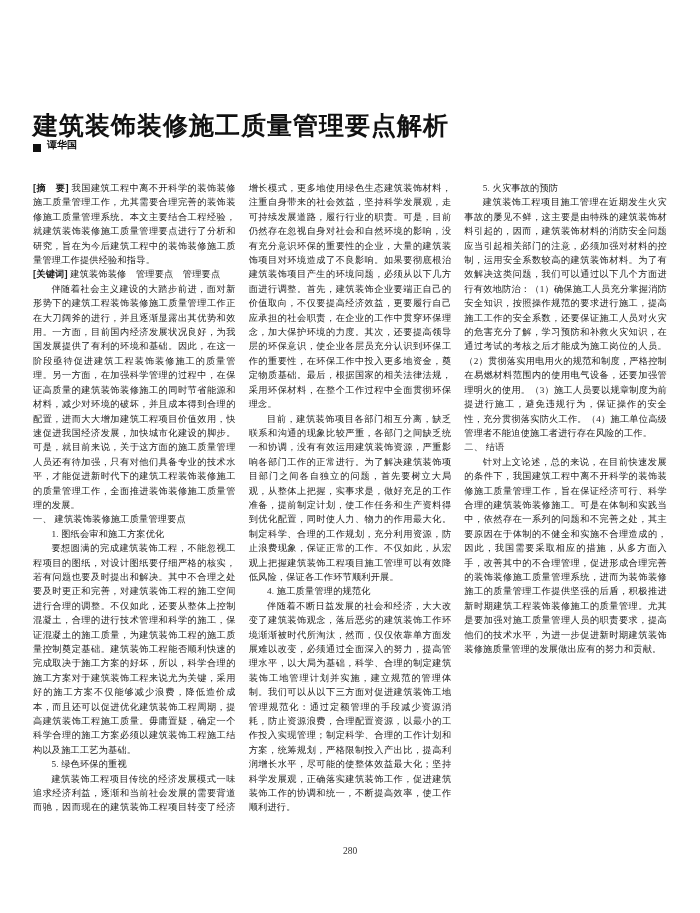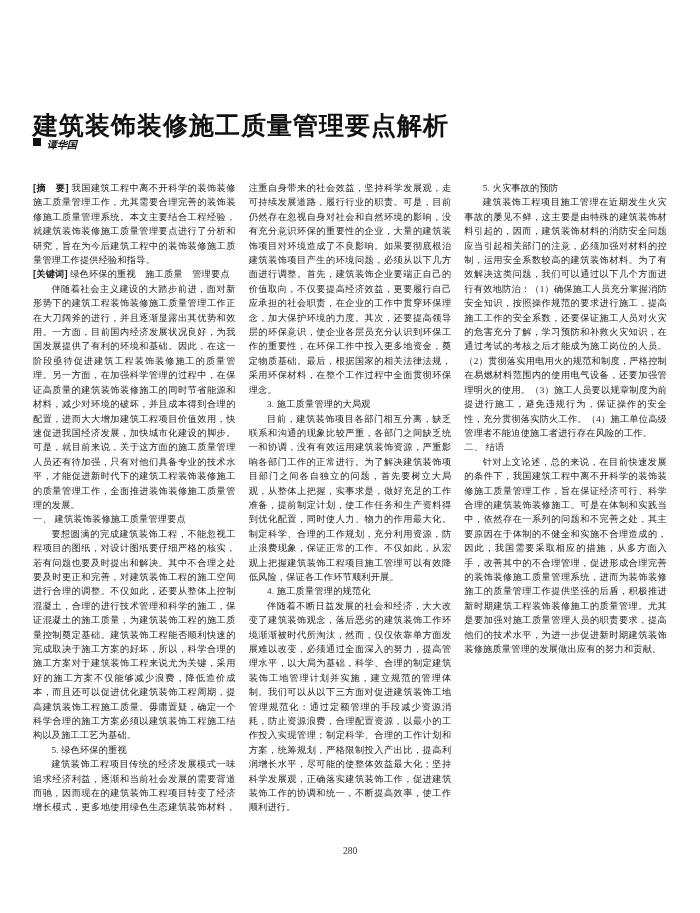--- a/index.html
+++ b/index.html
@@ -14,21 +14,21 @@
   .title {
     position:absolute; left:33px; top:92px; width:620px;
     font-family:"Liberation Sans", sans-serif;
     font-size:25px; font-weight:700; letter-spacing:1px;
     color:#111;
   }
   .byline {
     position:absolute; left:33px; top:138px;
     font-family:"Liberation Sans", sans-serif;
     font-size:10px; font-weight:700; color:#111;
-    display:flex; align-items:flex-start; gap:6px;font-style:italic;
+    display:flex; align-items:flex-end; gap:6px;
   }
   .byline .sq {
     display:inline-block; width:8px; height:8px; background:#111;
   }
   .columns {
     position:absolute; left:33px; top:181px;
     width:634px; height:640px;
     column-count:3; column-gap:13px; column-fill:auto;
     overflow:hidden;
     font-size:9.2px; line-height:14.4px; letter-spacing:0.2px;
@@ -67,33 +67,33 @@
 
   <div class="columns">
 
     <p class="abstract">
       <span class="lbl">[摘　要]</span>
       <span>我国建筑工程中离不开科学的装饰装修施工质量管理工作，尤其需要合理完善的装饰装修施工质量管理系统。本文主要结合工程经验，就建筑装饰装修施工质量管理要点进行了分析和研究，旨在为今后建筑工程中的装饰装修施工质量管理工作提供经验和指导。</span>
     </p>
 
     <p class="keywords">
       <span class="lbl">[关键词]</span>
-      <span>绿色环保的重视　施工质量　管理要点</span>
+      <span>建筑装饰装修　管理要点　管理要点</span>
     </p>
 
     <p class="para">伴随着社会主义建设的大踏步前进，面对新形势下的建筑工程装饰装修施工质量管理工作正在大刀阔斧的进行，并且逐渐显露出其优势和效用。一方面，目前国内经济发展状况良好，为我国发展提供了有利的环境和基础。因此，在这一阶段亟待促进建筑工程装饰装修施工的质量管理。另一方面，在加强科学管理的过程中，在保证高质量的建筑装饰装修施工的同时节省能源和材料，减少对环境的破坏，并且成本得到合理的配置，进而大大增加建筑工程项目价值效用，快速促进我国经济发展，加快城市化建设的脚步。可是，就目前来说，关于这方面的施工质量管理人员还有待加强，只有对他们具备专业的技术水平，才能促进新时代下的建筑工程装饰装修施工的质量管理工作，全面推进装饰装修施工质量管理的发展。</p>
 
     <div class="sec-heading">一、 建筑装饰装修施工质量管理要点</div>
 
+    <div class="sub-heading">1. 图纸会审和施工方案优化</div>
     <p class="para">要想圆满的完成建筑装饰工程，不能忽视工程项目的图纸，对设计图纸要仔细严格的核实，若有问题也要及时提出和解决。其中不合理之处要及时更正和完善，对建筑装饰工程的施工空间进行合理的调整。不仅如此，还要从整体上控制混凝土，合理的进行技术管理和科学的施工，保证混凝土的施工质量，为建筑装饰工程的施工质量控制奠定基础。建筑装饰工程能否顺利快速的完成取决于施工方案的好坏，所以，科学合理的施工方案对于建筑装饰工程来说尤为关键，采用好的施工方案不仅能够减少浪费，降低造价成本，而且还可以促进优化建筑装饰工程周期，提高建筑装饰工程施工质量。毋庸置疑，确定一个科学合理的施工方案必须以建筑装饰工程施工结构以及施工工艺为基础。</p>
 
     <div class="sub-heading">5. 绿色环保的重视</div>
     <p class="para">建筑装饰工程项目传统的经济发展模式一味追求经济利益，逐渐和当前社会发展的需要背道而驰，因而现在的建筑装饰工程项目转变了经济增长模式，更多地使用绿色生态建筑装饰材料，注重自身带来的社会效益，坚持科学发展观，走可持续发展道路，履行行业的职责。可是，目前仍然存在忽视自身对社会和自然环境的影响，没有充分意识环保的重要性的企业，大量的建筑装饰项目对环境造成了不良影响。如果要彻底根治建筑装饰项目产生的环境问题，必须从以下几方面进行调整。首先，建筑装饰企业要端正自己的价值取向，不仅要提高经济效益，更要履行自己应承担的社会职责，在企业的工作中贯穿环保理念，加大保护环境的力度。其次，还要提高领导层的环保意识，使企业各层员充分认识到环保工作的重要性，在环保工作中投入更多地资金，奠定物质基础。最后，根据国家的相关法律法规，采用环保材料，在整个工作过程中全面贯彻环保理念。</p>
 
-    <div class="sub-heading">3. 施工质量管理的大局观</div>
     <p class="para">目前，建筑装饰项目各部门相互分离，缺乏联系和沟通的现象比较严重，各部门之间缺乏统一和协调，没有有效运用建筑装饰资源，严重影响各部门工作的正常进行。为了解决建筑装饰项目部门之间各自独立的问题，首先要树立大局观，从整体上把握，实事求是，做好充足的工作准备，提前制定计划，使工作任务和生产资料得到优化配置，同时使人力、物力的作用最大化。制定科学、合理的工作规划，充分利用资源，防止浪费现象，保证正常的工作。不仅如此，从宏观上把握建筑装饰工程项目施工管理可以有效降低风险，保证各工作环节顺利开展。</p>
 
     <div class="sub-heading">4. 施工质量管理的规范化</div>
     <p class="para">伴随着不断日益发展的社会和经济，大大改变了建筑装饰观念，落后恶劣的建筑装饰工作环境渐渐被时代所淘汰，然而，仅仅依靠单方面发展难以改变，必须通过全面深入的努力，提高管理水平，以大局为基础，科学、合理的制定建筑装饰工地管理计划并实施，建立规范的管理体制。我们可以从以下三方面对促进建筑装饰工地管理规范化：通过定额管理的手段减少资源消耗，防止资源浪费，合理配置资源，以最小的工作投入实现管理；制定科学、合理的工作计划和方案，统筹规划，严格限制投入产出比，提高利润增长水平，尽可能的使整体效益最大化；坚持科学发展观，正确落实建筑装饰工作，促进建筑装饰工作的协调和统一，不断提高效率，使工作顺利进行。</p>
 
     <div class="sub-heading">5. 火灾事故的预防</div>
     <p class="para">建筑装饰工程项目施工管理在近期发生火灾事故的屡见不鲜，这主要是由特殊的建筑装饰材料引起的，因而，建筑装饰材料的消防安全问题应当引起相关部门的注意，必须加强对材料的控制，运用安全系数较高的建筑装饰材料。为了有效解决这类问题，我们可以通过以下几个方面进行有效地防治：（1）确保施工人员充分掌握消防安全知识，按照操作规范的要求进行施工，提高施工工作的安全系数，还要保证施工人员对火灾的危害充分了解，学习预防和补救火灾知识，在通过考试的考核之后才能成为施工岗位的人员。（2）贯彻落实用电用火的规范和制度，严格控制在易燃材料范围内的使用电气设备，还要加强管理明火的使用。（3）施工人员要以规章制度为前提进行施工，避免违规行为，保证操作的安全性，充分贯彻落实防火工作。（4）施工单位高级管理者不能迫使施工者进行存在风险的工作。</p>
 
     <div class="sec-heading">二、 结语</div>
     <p class="para">针对上文论述，总的来说，在目前快速发展的条件下，我国建筑工程中离不开科学的装饰装修施工质量管理工作，旨在保证经济可行、科学合理的建筑装饰装修施工。可是在体制和实践当中，依然存在一系列的问题和不完善之处，其主要原因在于体制的不健全和实施不合理造成的，因此，我国需要采取相应的措施，从多方面入手，改善其中的不合理管理，促进形成合理完善的装饰装修施工质量管理系统，进而为装饰装修施工的质量管理工作提供坚强的后盾，积极推进新时期建筑工程装饰装修施工的质量管理。尤其是要加强对施工质量管理人员的职责要求，提高他们的技术水平，为进一步促进新时期建筑装饰装修施质量管理的发展做出应有的努力和贡献。</p>

